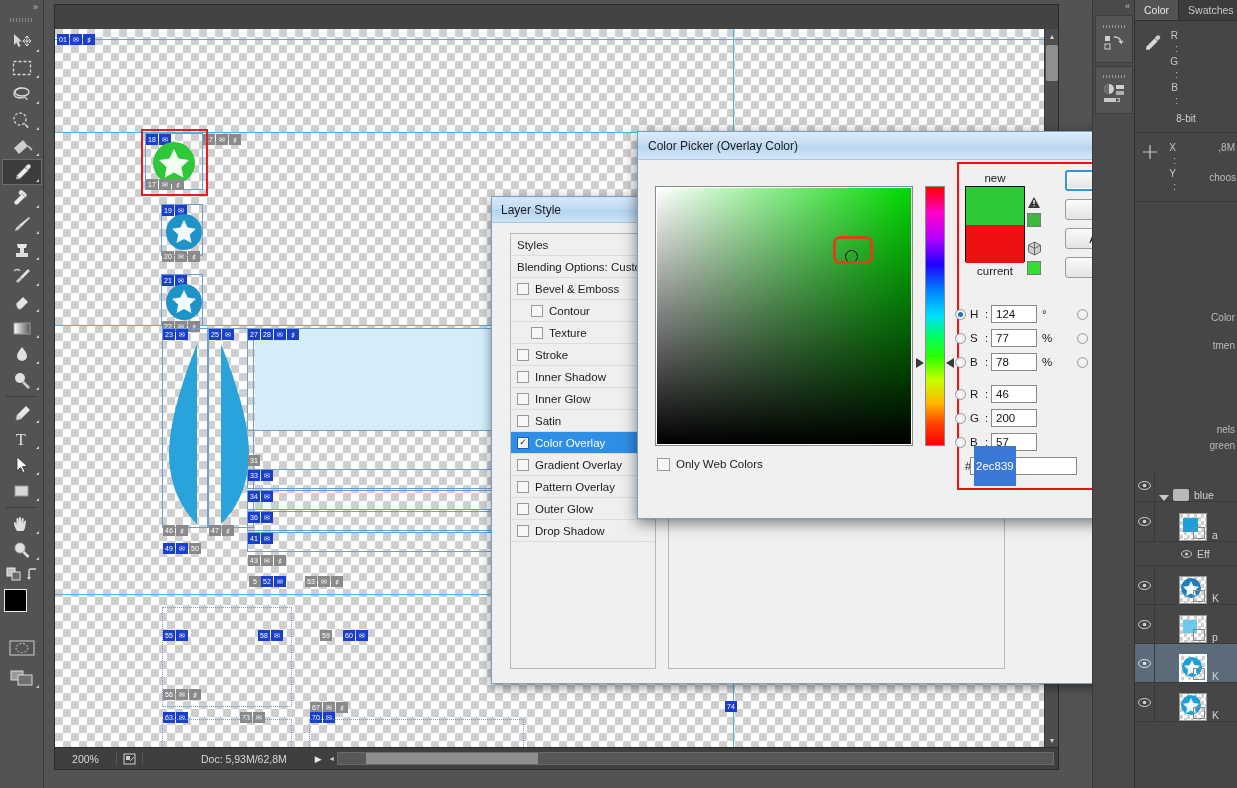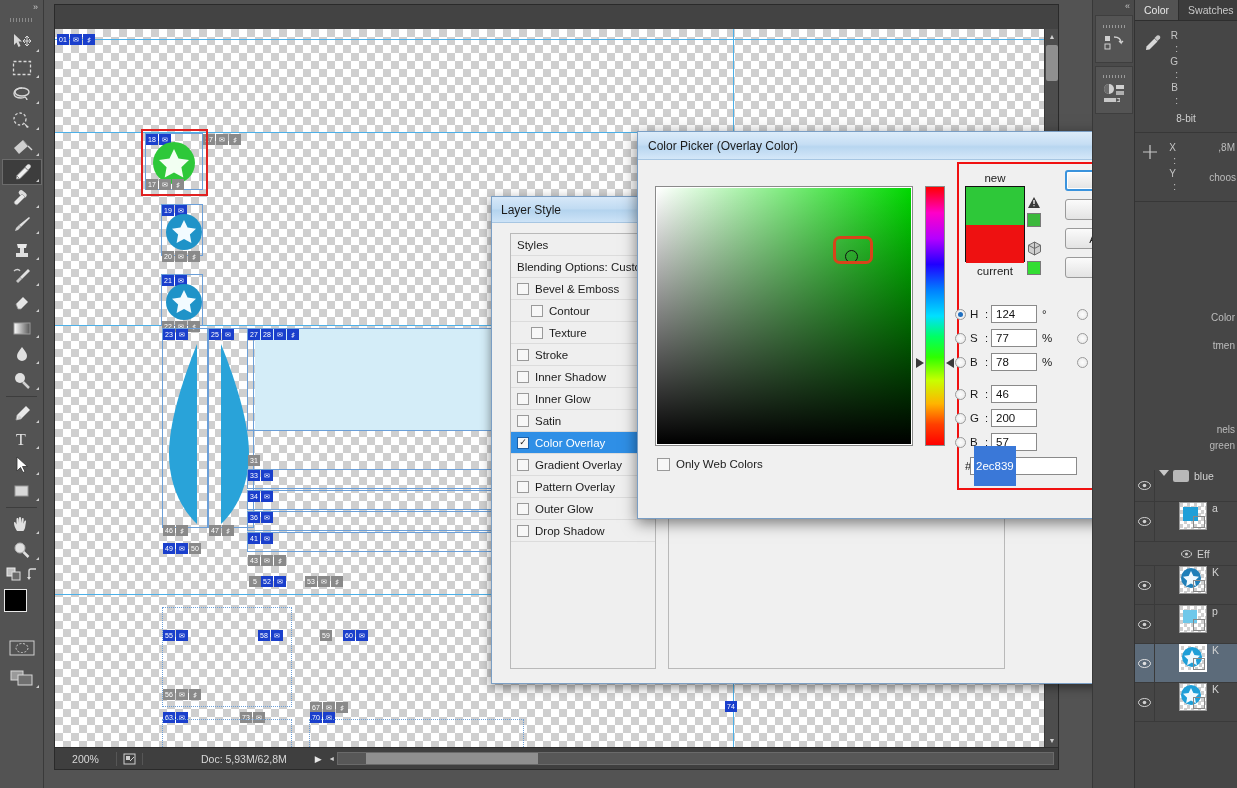--- a/index.html
+++ b/index.html
@@ -332,21 +332,21 @@
   .panel-tab.active { background: #535353; color: #e8e8e8; }
   #color-panel { padding: 8px 6px; border-bottom: 1px solid #373737; }
   .rgb-line { display: flex; font-size: 10px; color: #c5c5c5; line-height: 13px; }
   .rgb-line b { width: 14px; font-weight: normal; text-align: right; padding-right: 5px; }
   #bitdepth { text-align: center; font-size: 10px; color: #d0d0d0; margin-top: 6px; }
   #coord-panel { padding: 8px 6px; border-bottom: 1px solid #373737; }
 
   
   #layers-panel { position: absolute; left: 0; right: 0; top: 470px; bottom: 0; }
   .layer-row {
-    height: 39px; display: flex; align-items: flex-start;
+    height: 39px; display: flex; align-items: flex-end;
     border-bottom: 1px solid #3a3a3a; color: #d2d2d2; font-size: 10.5px;
     cursor: pointer;
   }
   .layer-row.selected { background: #5c6b7a; }
   .eye {
     width: 20px; display: flex; align-items: center; justify-content: center;
     border-right: 1px solid #3a3a3a; height: 100%; flex: none;
   }
   .layer-thumb {
     width: 28px; height: 28px; margin: 0 5px; flex: none;

